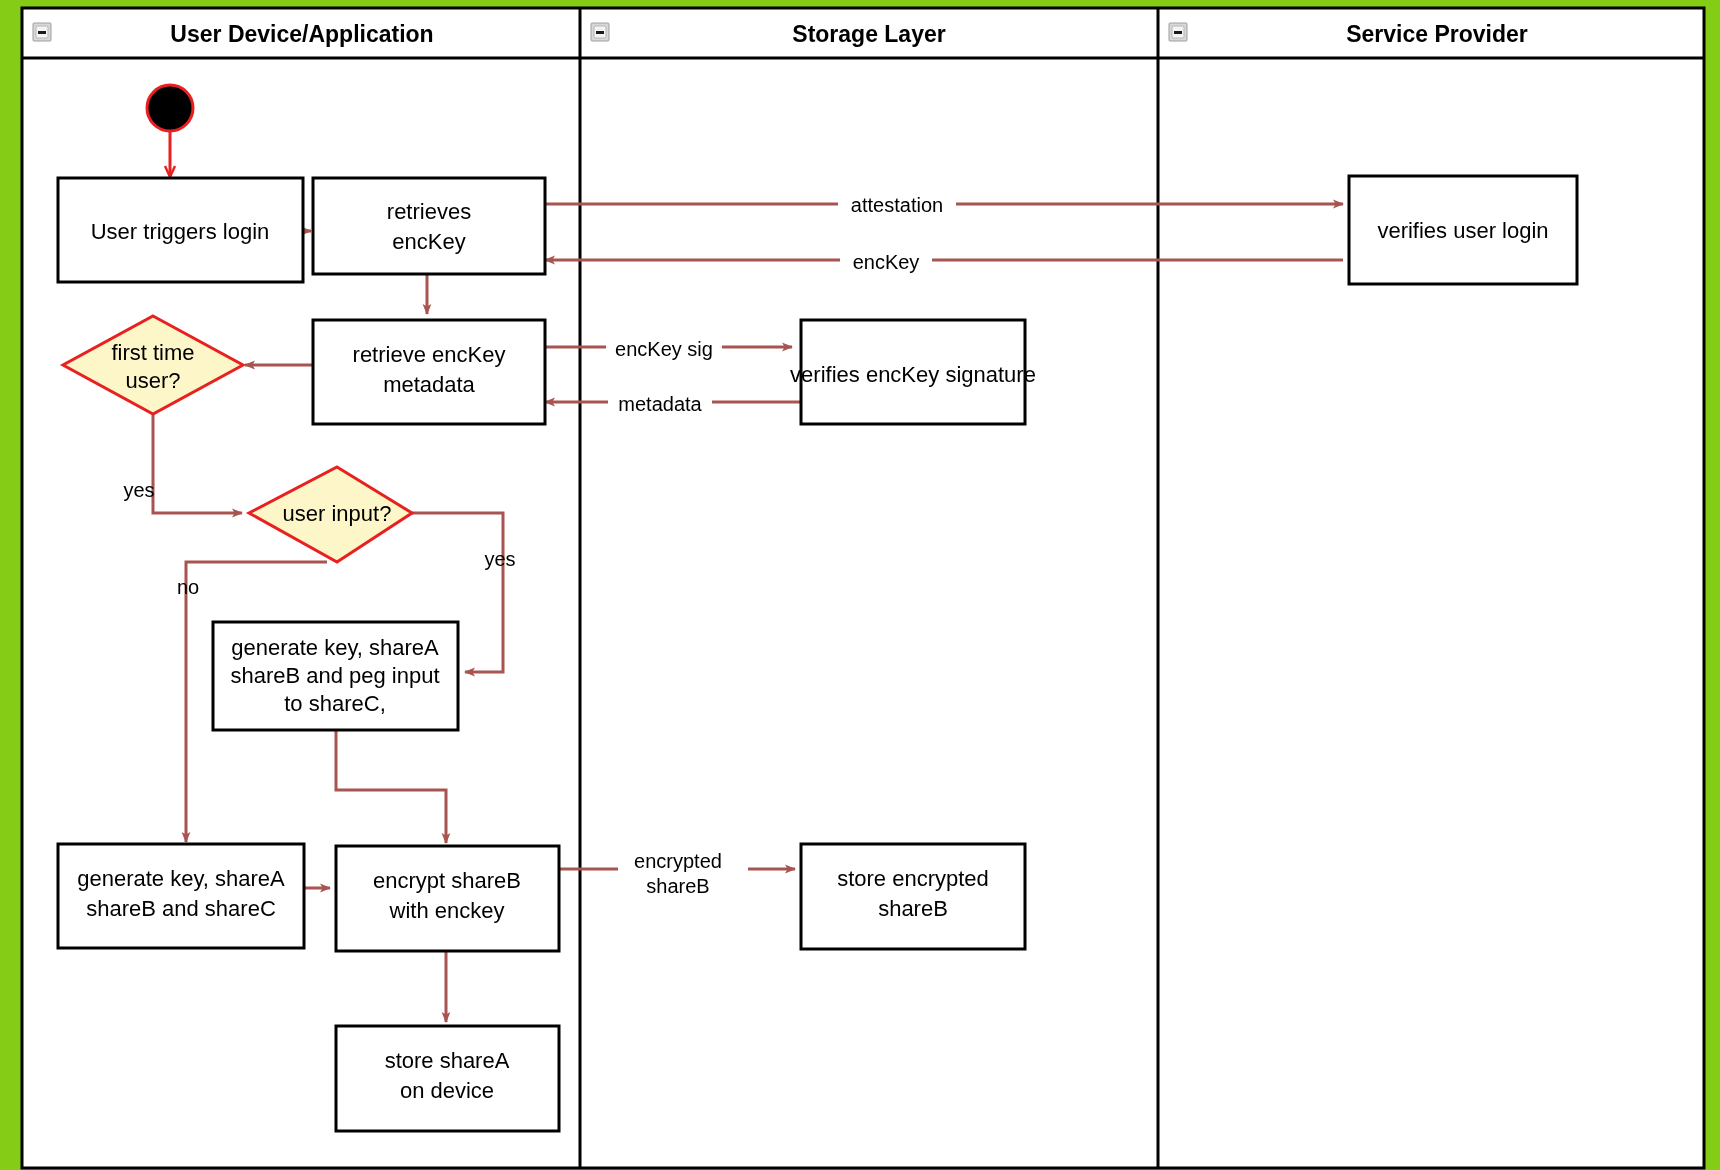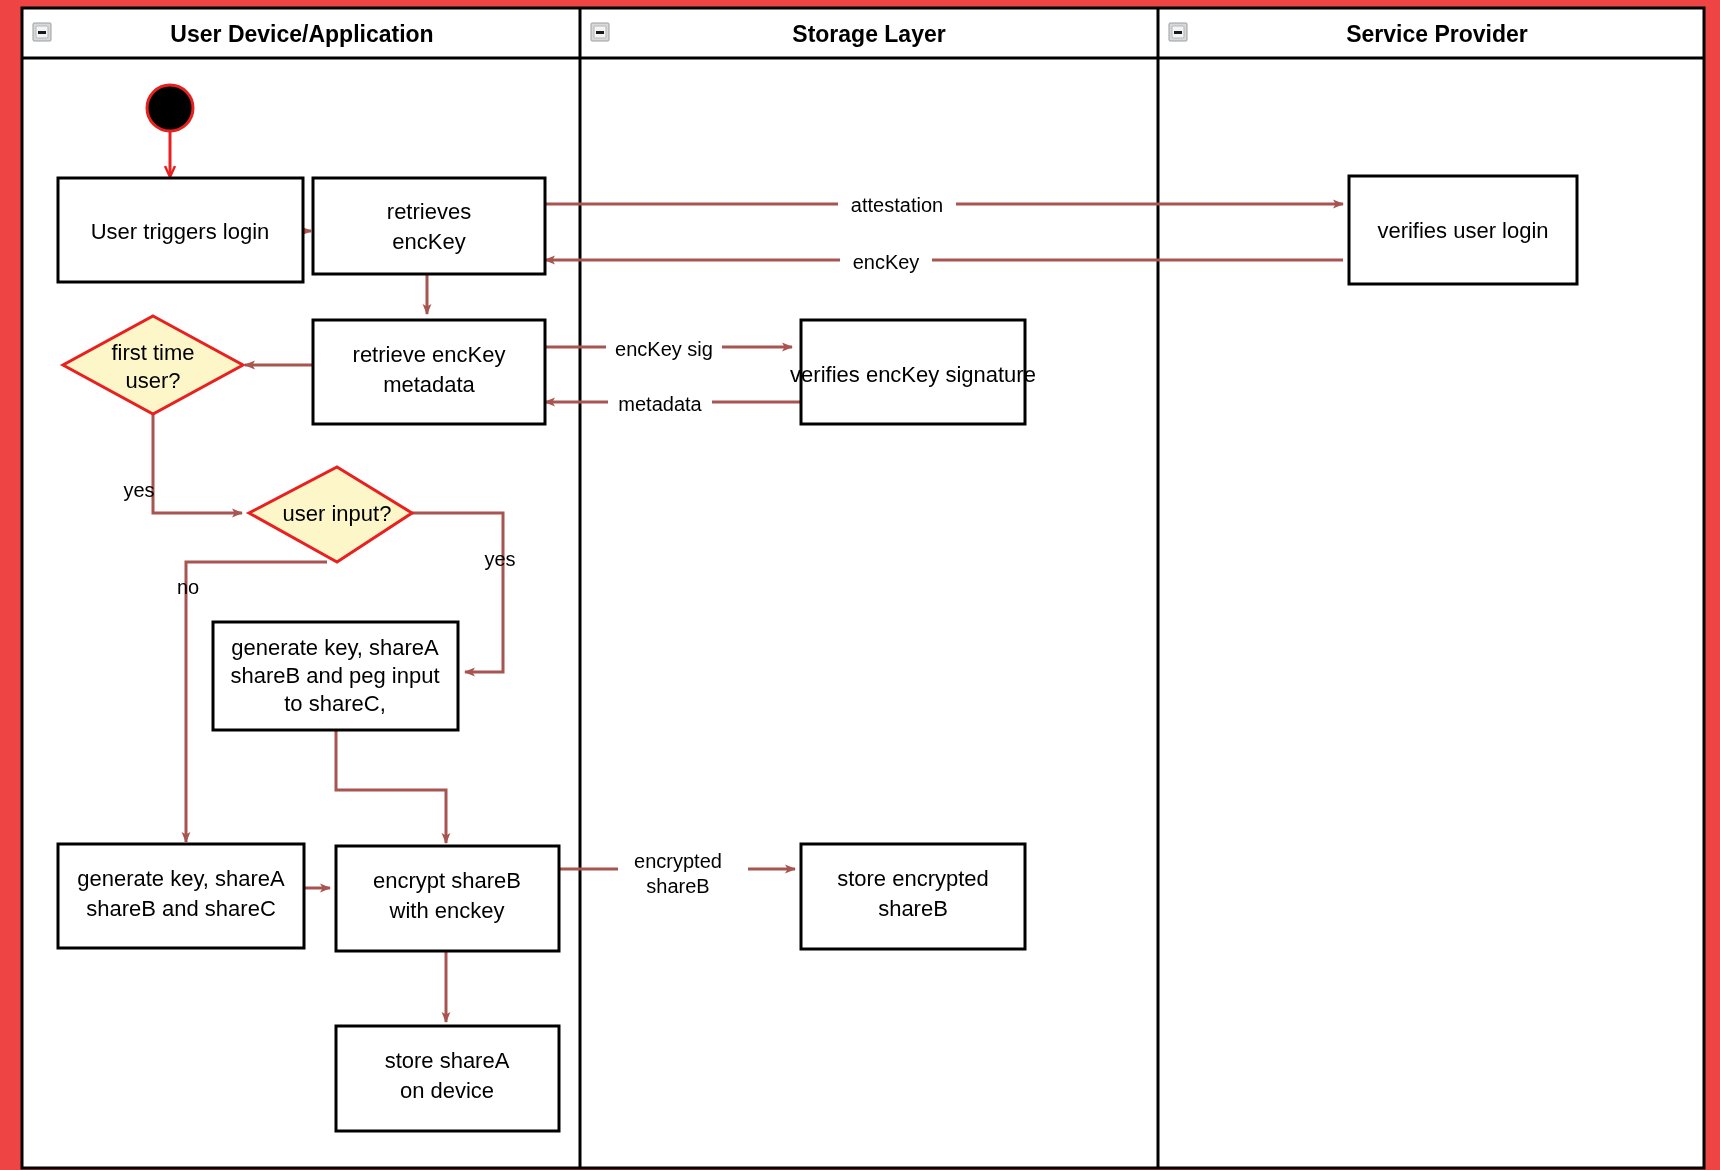--- a/index.html
+++ b/index.html
@@ -10,21 +10,21 @@
   body {
     width: 1720px;
     height: 1170px;
     font-family: "Liberation Sans", sans-serif;
     overflow: hidden;
   }
   #canvas {
     position: relative;
     width: 1720px;
     height: 1170px;
-    background: #ef4444;
+    background: #84cc16;
   }
   svg.diagram {
     position: absolute;
     left: 0;
     top: 0;
     width: 1720px;
     height: 1170px;
   }
   .lane-title {
     font-family: "Liberation Sans", sans-serif;

